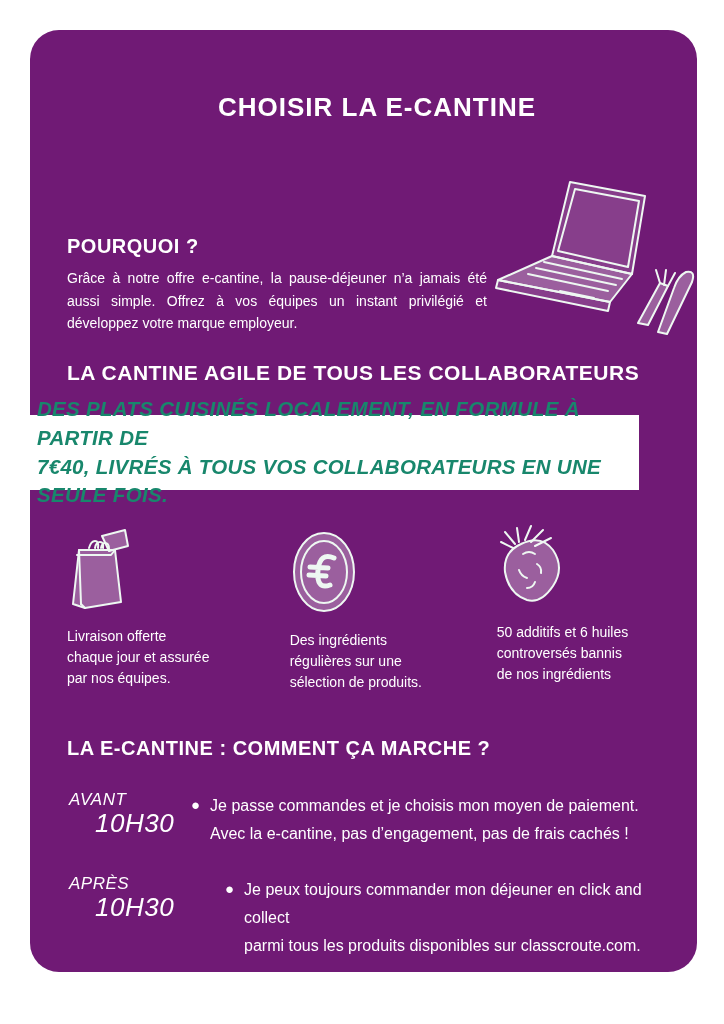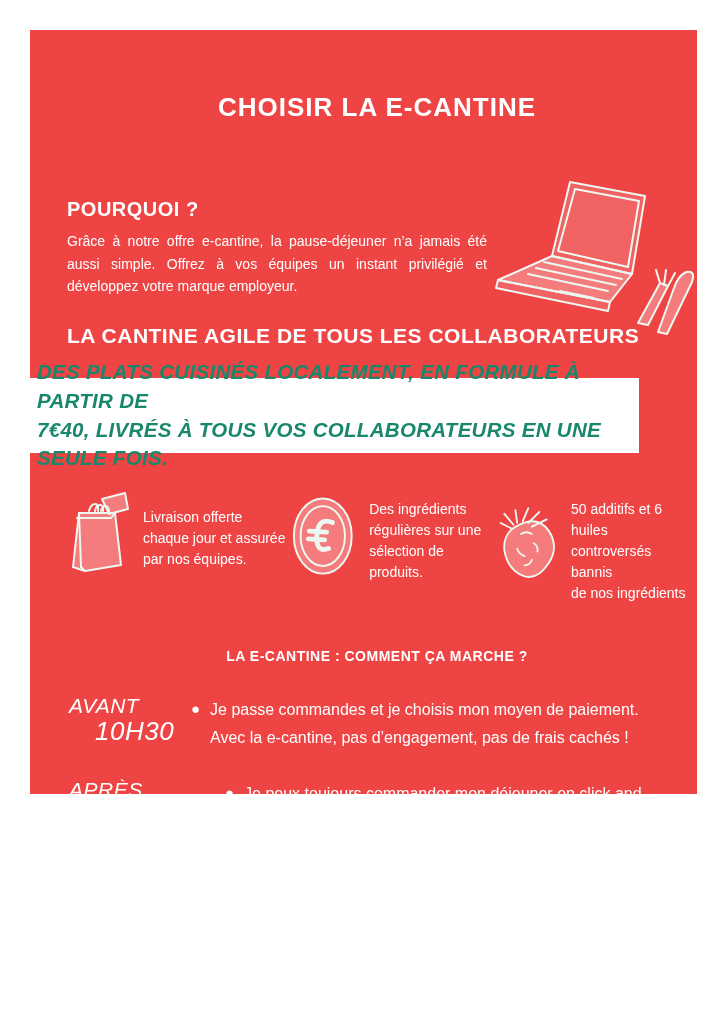--- a/index.html
+++ b/index.html
@@ -4,36 +4,36 @@
 <style>
   * { margin:0; padding:0; box-sizing:border-box; }
   html,body { background:#ffffff; }
   body {
     width:724px; height:1024px;
     font-family:"Liberation Sans", sans-serif;
     position:relative; overflow:hidden;
   }
   .page {
     position:absolute; left:30px; top:30px;
-    width:667px; height:764px;
-    background:#ef4444; color:#ffffff;
+    width:667px; height:942px;
+    background:#701a75; color:#ffffff;border-radius:29px;
   }
   .content { position:relative; width:100%; height:100%; padding:0 10px 0 37px; }
 
   .title {
     text-align:center; font-weight:bold; font-size:26px;
     letter-spacing:1px; padding-top:62px;
   }
 
   .illustration {
     position:absolute; top:140px; left:460px; width:215px; height:170px;
   }
 
   .h2 { font-weight:bold; font-size:20px; letter-spacing:.5px; }
-  .pourquoi { margin-top:75px; }
+  .pourquoi { margin-top:112px; }
   .pourquoi .body {
     margin-top:9px; width:420px; font-size:14px; line-height:1.62;
     text-align:justify; font-weight:300;
   }
 
   .agile { margin-top:26px; }
   .agile .h2 { font-size:21px; }
   .agile .lines {
     margin-top:8px; font-size:16px; line-height:1.85; font-weight:300;
     white-space:pre-line;
@@ -45,35 +45,35 @@
     display:flex; align-items:center; padding-left:67px;
   }
   .banner-text {
     font-style:italic; font-weight:bold; font-size:20.5px;
     letter-spacing:.3px; line-height:1.4; white-space:pre-line;
   }
 
   .features {
     margin-top:34px; display:flex; align-items:flex-start; width:625px;
   }
-  .feature { display:flex; align-items:center; }
+  .feature { display:flex; align-items:flex-start;flex-direction:column; }
   .feature .txt {
     font-size:14px; line-height:1.5; font-weight:300; white-space:pre-line;
     padding-top:12px;
   }
   .f1 { width:228px; } .f1 .icon { width:64px; height:90px; margin-right:12px; }
   .f2 { width:212px; } .f2 .icon { width:70px; height:90px; margin-right:12px; margin-top:4px;}
   .f3 { width:200px; } .f3 .icon { width:70px; height:86px; margin-right:10px; }
 
   .marche { margin-top:44px; }
-  .marche .h2 { font-size:14px;text-align:center; }
+  .marche .h2 { font-size:20px; }
 
   .step { display:flex; margin-top:30px; }
   .step-label { width:122px; flex:none; font-style:italic; margin-left:-12px; }
-  .lbl-small { font-size:21px; letter-spacing:.5px; }
+  .lbl-small { font-size:17px; letter-spacing:.5px; }
   .lbl-big   { font-size:26px; line-height:1.05; letter-spacing:.5px; }
   .step1 .lbl-small, .step2 .lbl-small { padding-left:14px; }
   .step1 .lbl-big, .step2 .lbl-big { padding-left:40px; }
   .step-body { display:flex; margin-left:14px; padding-top:2px; }
   .dot { font-size:15px; margin-right:10px; line-height:1.75; }
   .step-text { font-size:16px; line-height:1.75; font-weight:300; white-space:pre-line; }
   .step2 { margin-top:26px;gap:34px; }
 
   svg .ln { stroke:#eef8f2; stroke-width:2; fill:none; stroke-linecap:round; stroke-linejoin:round; }
   svg .fl { fill:rgba(255,255,255,0.30); }

